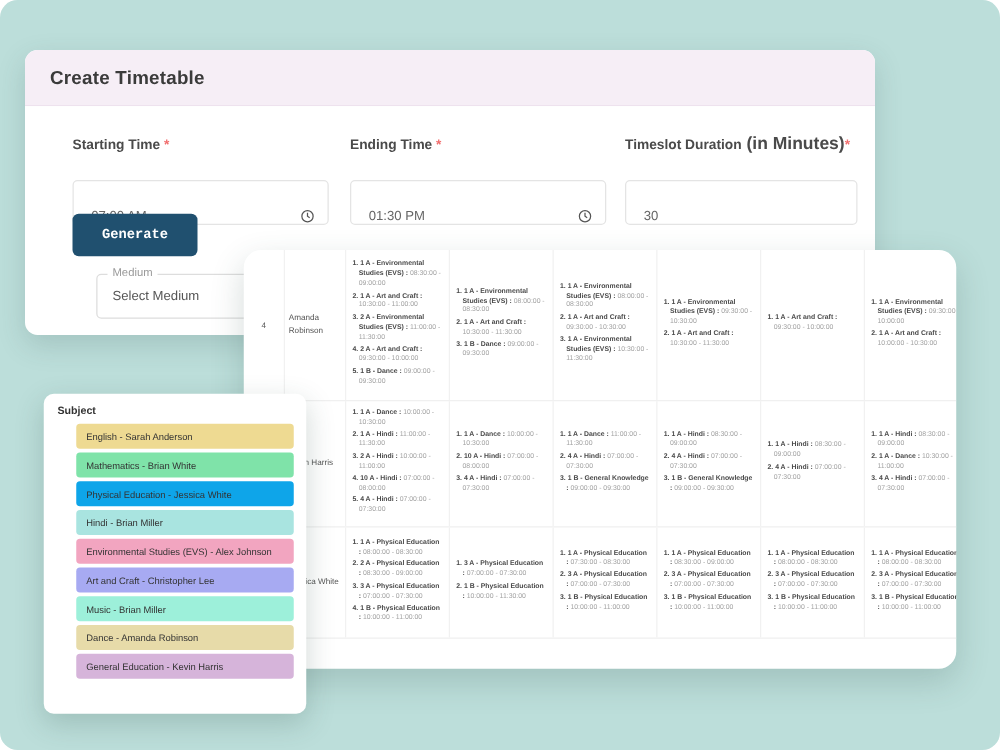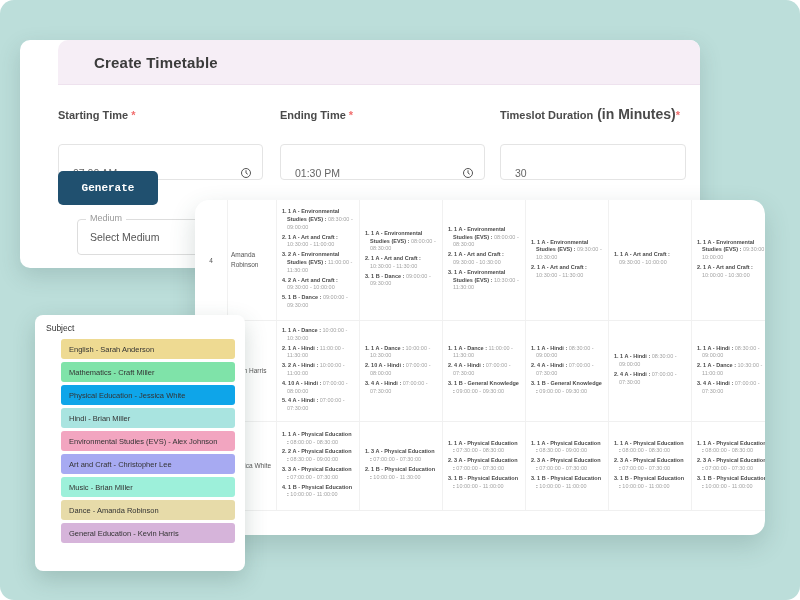--- a/index.html
+++ b/index.html
@@ -2,21 +2,21 @@
 <html><head>
 <meta charset="utf-8">
 <style>
   html,body{margin:0;padding:0;background:#fff;font-family:"Liberation Sans",sans-serif;}
   .canvas{position:relative;width:800px;height:600px;background:#bcdeda;border-radius:14px;overflow:hidden;}
 
   
   .create-card{position:absolute;left:20px;top:40px;width:680px;height:228px;background:#fff;
     border-radius:10px;box-shadow:0 8px 22px rgba(50,80,75,.18);z-index:1;}
   .create-card .card-header{height:44px;background:#f6eef6;border-radius:10px 10px 0 0;
-    display:flex;align-items:center;padding-left:36px;border-bottom:1px solid #eee2ee;margin-left:38px;}
+    display:flex;align-items:center;padding-left:20px;border-bottom:1px solid #eee2ee;}
   .card-title{font-size:15px;font-weight:bold;color:#3b3b3b;letter-spacing:.2px;}
   .fields-row{position:absolute;left:0;top:44px;width:100%;}
   .field{position:absolute;top:22px;}
   .field.f0{left:38px;width:205px;}
   .field.f1{left:260px;width:205px;}
   .field.f2{left:480px;width:186px;}
   .f-label{display:block;font-size:11px;font-weight:bold;color:#4a4a4a;margin-bottom:22px;white-space:nowrap;}
   .lbl-small{font-size:14px;font-weight:bold;color:#4a4a4a;}
   .req{color:#f16d6d;}
   .input{height:34px;border:1px solid #e4e4e4;border-radius:4px;background:#fff;
@@ -40,21 +40,21 @@
   .c-teacher{width:42px;flex:0 0 42px;font-size:6.5px;color:#555;padding:2px 3px;line-height:1.5;}
   .c-day{width:72px;flex:0 0 72px;padding:6px 5px;}
   .entry{font-size:5.5px;line-height:1.42;margin-bottom:2px;color:#4a4a4a;padding-left:5px;text-indent:-5px;}
   .entry b{font-weight:bold;color:#4a4a4a;}
   .entry .time{color:#a3a3a3;}
   .r0{min-height:120px;} .r1{min-height:90px;} .r2{min-height:88px;}
 
   
   .legend-card{position:absolute;left:35px;top:315px;width:210px;height:256px;background:#fff;
     border-radius:8px;box-shadow:0 8px 22px rgba(50,80,75,.22);z-index:3;padding:8px 10px;box-sizing:border-box;}
-  .legend-title{font-size:8.5px;font-weight:normal;color:#333;margin:0 0 6px 1px;}
+  .legend-title{font-size:8.5px;font-weight:bold;color:#333;margin:0 0 6px 1px;}
   .legend-bar{height:20px;border-radius:3px;margin-bottom:3px;display:flex;align-items:center;
     padding-left:8px;font-size:7.5px;color:#333;margin-left:16px;}
 </style>
 </head>
 <body>
 
 <div class="canvas">
 
   <section class="create-card">
     <header class="card-header">
@@ -201,21 +201,21 @@
             <div class="entry"><b>3. 1 B - Physical Education :</b><span class="time"> 10:00:00 - 11:00:00</span></div>
           </div>
         </div>
       </div>
   </section>
 
   <section class="legend-card">
     <div class="legend-title">Subject</div>
     <div id="legend-items">
         <div class="legend-bar" style="background: rgb(238, 218, 146); color: rgb(51, 51, 51);">English - Sarah Anderson</div>
-        <div class="legend-bar" style="background: rgb(127, 227, 169); color: rgb(51, 51, 51);">Mathematics - Craft Miller</div>
+        <div class="legend-bar" style="background: rgb(127, 227, 169); color: rgb(51, 51, 51);">Mathematics - Brian White</div>
         <div class="legend-bar" style="background: #0ea5e9; color: rgb(51, 51, 51);">Physical Education - Jessica White</div>
         <div class="legend-bar" style="background: rgb(169, 228, 224); color: rgb(51, 51, 51);">Hindi - Brian Miller</div>
         <div class="legend-bar" style="background: rgb(242, 165, 192); color: rgb(51, 51, 51);">Environmental Studies (EVS) - Alex Johnson</div>
         <div class="legend-bar" style="background: rgb(167, 170, 242); color: rgb(51, 51, 51);">Art and Craft - Christopher Lee</div>
         <div class="legend-bar" style="background: rgb(157, 240, 218); color: rgb(51, 51, 51);">Music - Brian Miller</div>
         <div class="legend-bar" style="background: rgb(231, 219, 169); color: rgb(51, 51, 51);">Dance - Amanda Robinson</div>
         <div class="legend-bar" style="background: rgb(214, 180, 218); color: rgb(51, 51, 51);">General Education - Kevin Harris</div>
       </div>
   </section>
 

